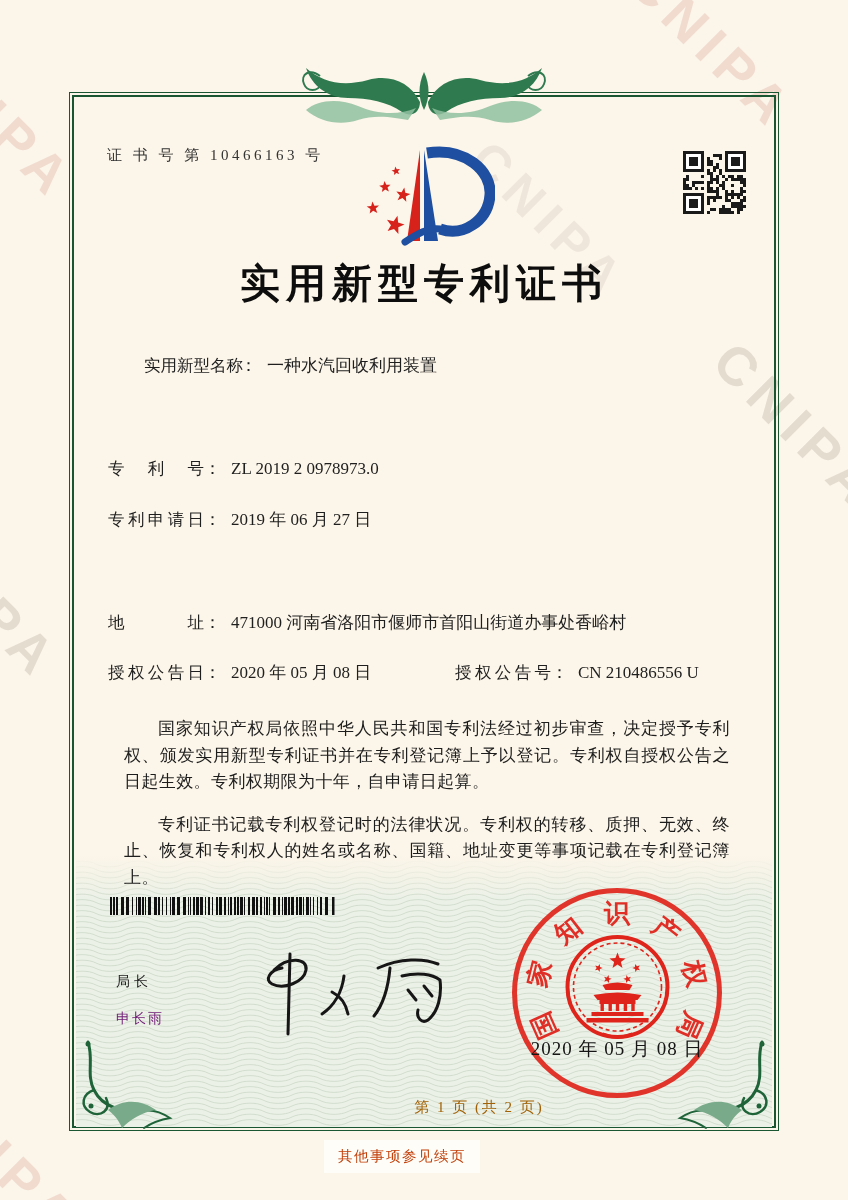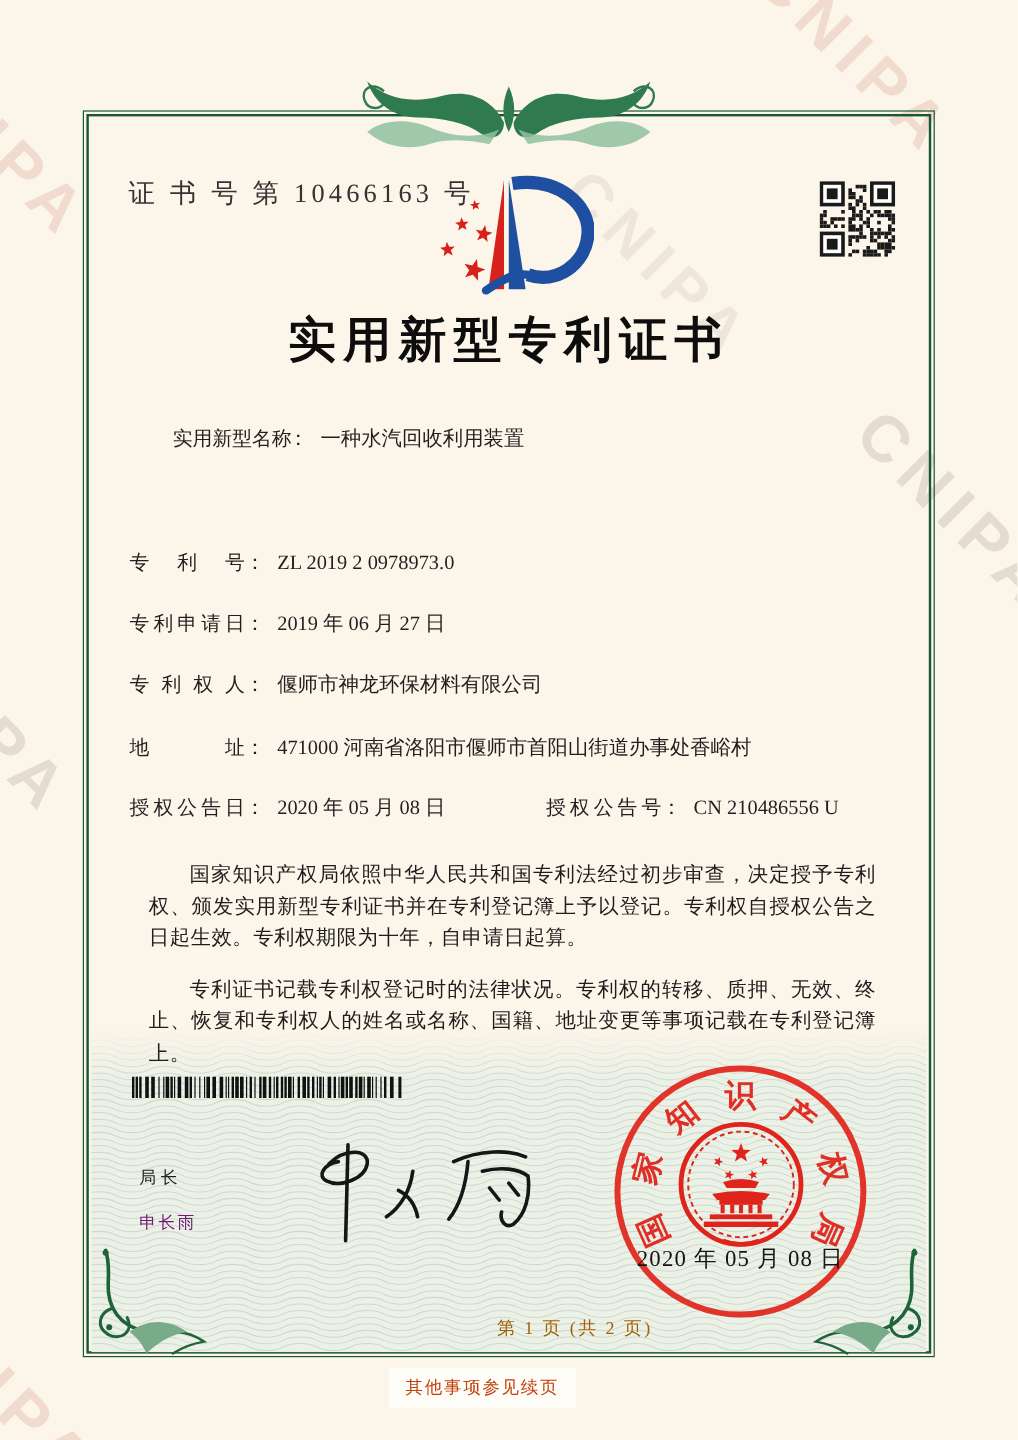--- a/index.html
+++ b/index.html
@@ -18,21 +18,21 @@
   .frame{position:absolute;left:69px;top:92px;width:710px;height:1039px;
          border:1.6px solid #1a5632;box-sizing:border-box;}
   .frame-inner{position:absolute;left:2px;top:2px;right:2px;bottom:2px;
          border:2.5px solid #1a5632;}
 
   
   .band{position:absolute;left:76px;top:856px;width:696px;height:271px;overflow:hidden;}
   .band-fade{position:absolute;left:76px;top:856px;width:696px;height:42px;
          background:linear-gradient(#fcf5e9, rgba(252,245,233,0));}
 
-  .certno{position:absolute;left:107px;top:146px;font-size:22px;color:#333;
+  .certno{position:absolute;left:107px;top:146px;font-size:15px;color:#333;
           letter-spacing:3.5px;}
   .logo{position:absolute;left:345px;top:143px;}
   .qr{position:absolute;left:683px;top:151px;}
 
   .title{position:absolute;left:69px;top:256px;width:710px;text-align:center;
          font-size:40px;font-weight:700;color:#0d0d0d;letter-spacing:6px;}
 
   .frow{position:absolute;left:108px;width:648px;font-size:17px;color:#1f1f1f;white-space:nowrap;}
   .flabel{display:inline-block;width:96px;font-size:16.5px;text-align:justify;
           text-align-last:justify;vertical-align:baseline;}
@@ -329,23 +329,20 @@
 
   <div class="frow" style="top:354px;margin-left:36px;">
     <span class="flabel">实用新型名称</span><span class="fcolon">：</span><span class="fvalue">一种水汽回收利用装置</span>
   </div>
   <div class="frow" style="top:457px;">
     <span class="flabel">专利号</span><span class="fcolon">：</span><span class="fvalue">ZL 2019 2 0978973.0</span>
   </div>
   <div class="frow" style="top:508px;">
     <span class="flabel">专利申请日</span><span class="fcolon">：</span><span class="fvalue">2019 年 06 月 27 日</span>
   </div>
-  <div class="frow" style="top:559px;">
-    <span class="flabel">专利权人</span><span class="fcolon">：</span><span class="fvalue">偃师市神龙环保材料有限公司</span>
-  </div>
   <div class="frow" style="top:611px;">
     <span class="flabel">地址</span><span class="fcolon">：</span><span class="fvalue">471000 河南省洛阳市偃师市首阳山街道办事处香峪村</span>
   </div>
   <div class="frow" style="top:661px;">
     <span class="flabel">授权公告日</span><span class="fcolon">：</span><span class="fvalue">2020 年 05 月 08 日</span>
     <span class="fgroup2">
       <span class="flabel">授权公告号</span><span class="fcolon">：</span><span class="fvalue">CN 210486556 U</span>
     </span>
   </div>
 

